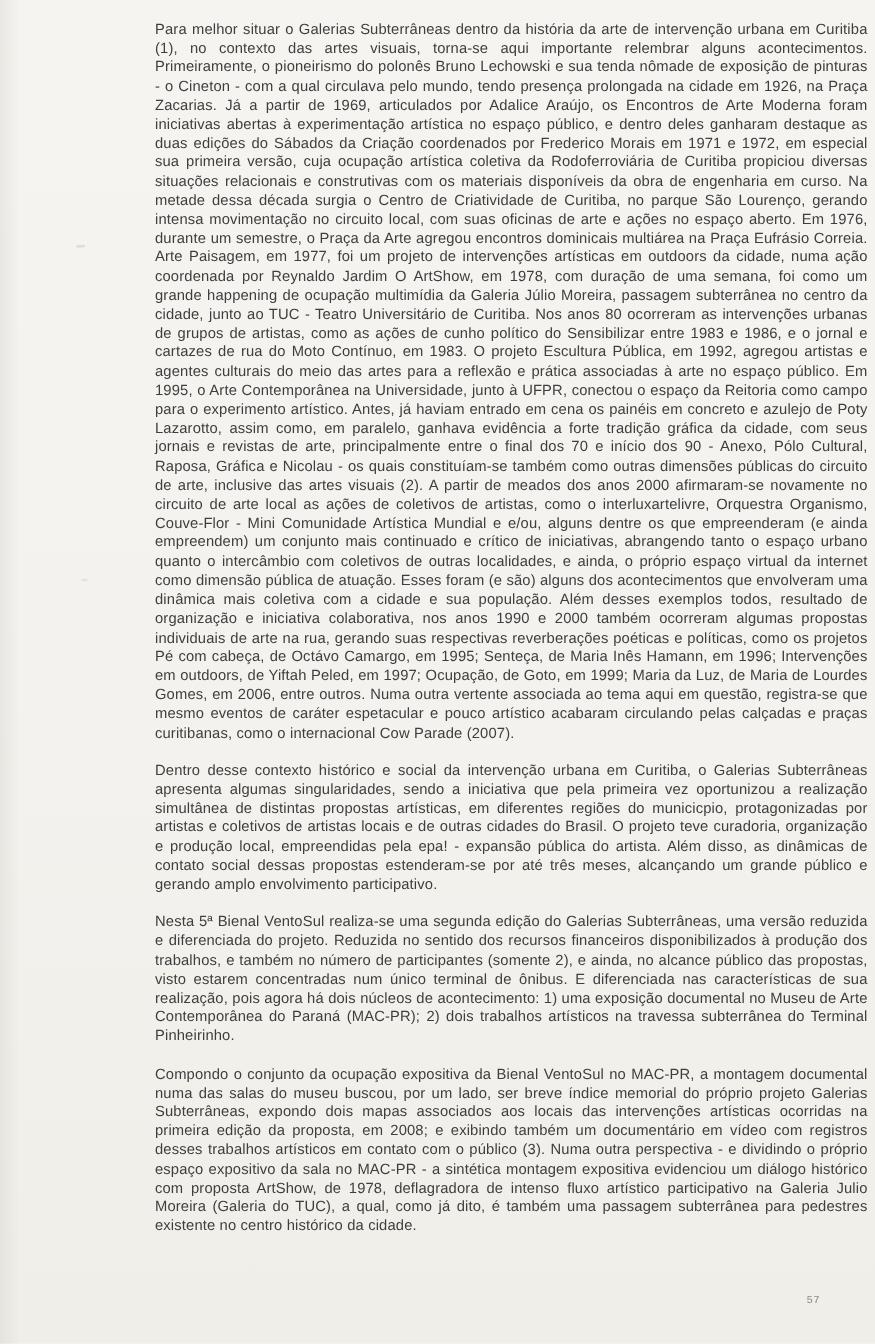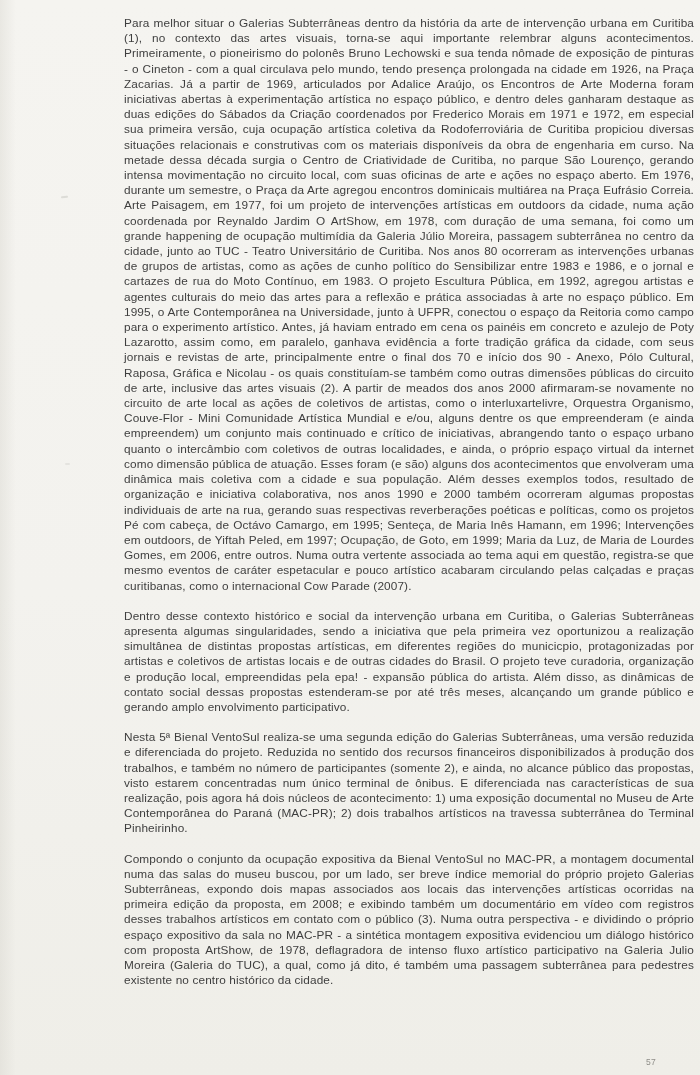--- a/index.html
+++ b/index.html
@@ -29,24 +29,25 @@
     font-size: 11.8px;
     line-height: 15.2px;
     letter-spacing: 0.12px;
     color: #3e3e3e;
     text-align: justify;
     text-justify: inter-word;
   }
   .page-number {
     position: absolute;
     right: 44px;
-    bottom: 8px;
+    bottom: 30px;
     font-size: 8.5px;
     color: #8f8e89;
     letter-spacing: 0.3px;
+    font-family: Liberation Mono, monospace;
   }
   .scan-mark {
     position: absolute;
     background: #c9c8c2;
     opacity: 0.55;
     border-radius: 1px;
   }
   .scan-mark.m1 { left: 61px; top: 196px; width: 7px; height: 2px; transform: rotate(-4deg); }
   .scan-mark.m2 { left: 65px; top: 463px; width: 5px; height: 2px; opacity: 0.35; }
 </style>

